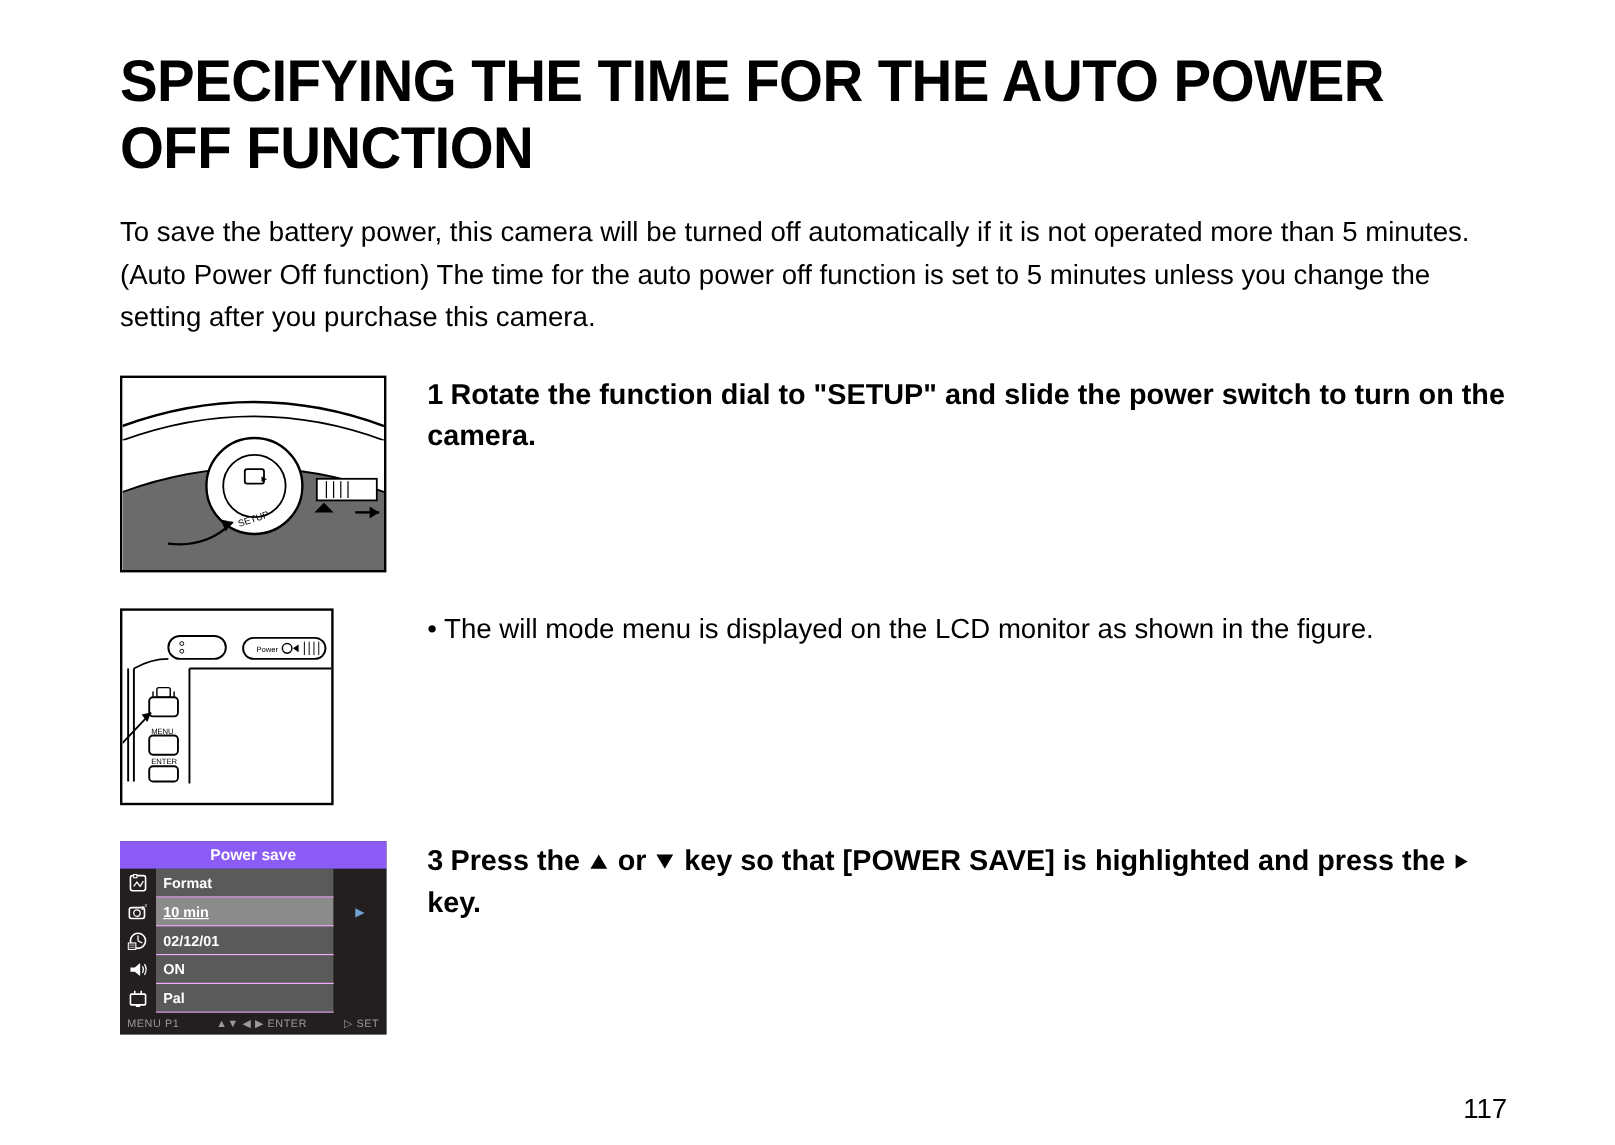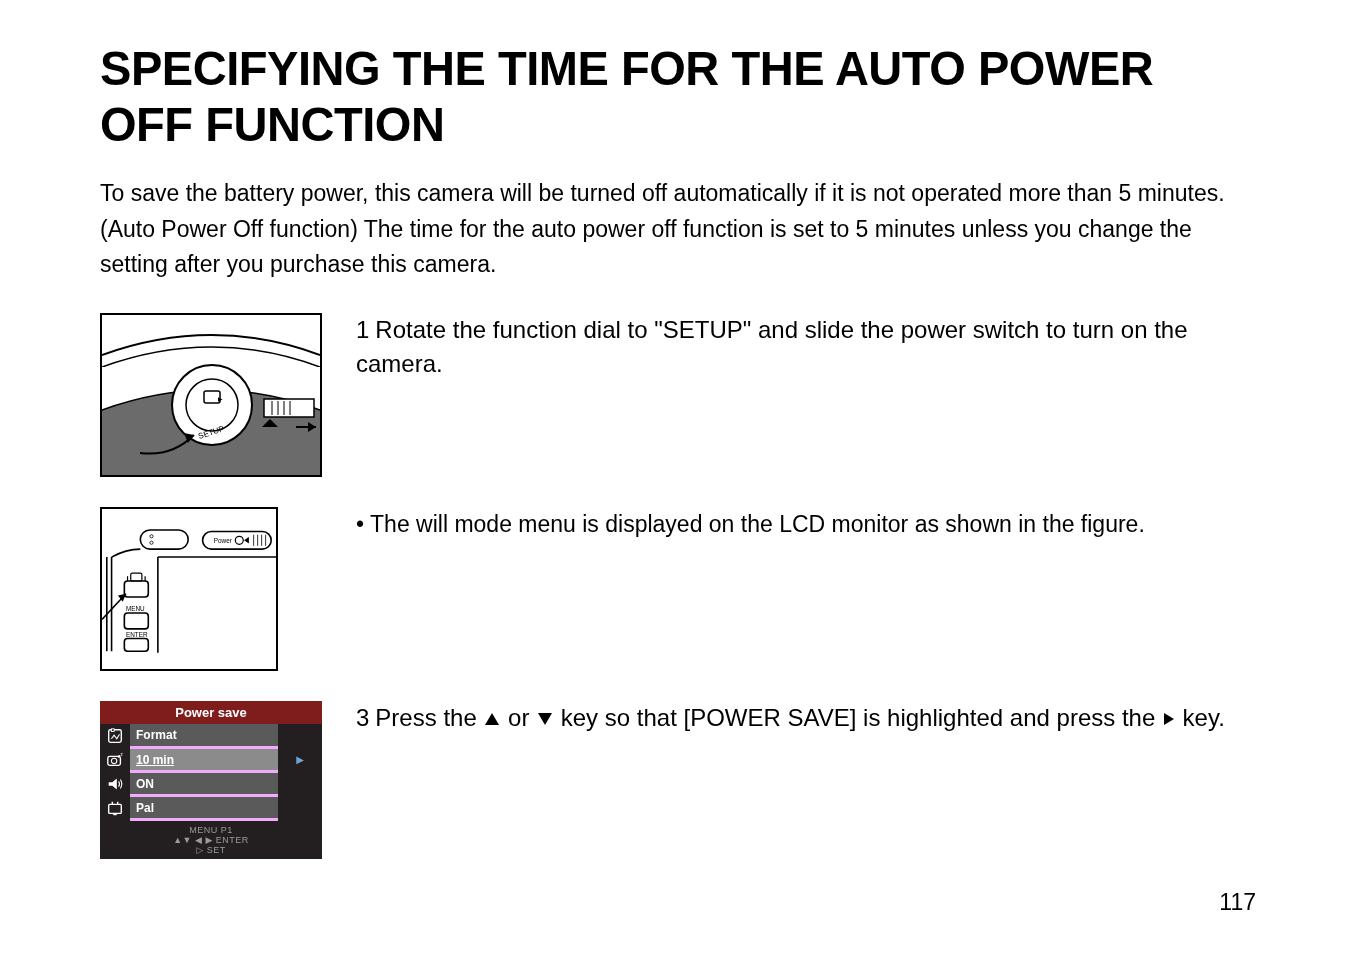--- a/index.html
+++ b/index.html
@@ -4,46 +4,46 @@
 <style>
   * { margin: 0; padding: 0; box-sizing: border-box; }
   html, body { width: 1346px; height: 954px; background: #fff; font-family: Arial, Helvetica, sans-serif; color: #000; }
   .page { padding: 40px 90px 40px 100px; position: relative; height: 100%; }
   h1 { font-family: "Arial Narrow", Arial, sans-serif; font-weight: 900; font-stretch: condensed; font-size: 49px; letter-spacing: -0.5px; margin-bottom: 24px; transform: scaleX(0.96); transform-origin: left center; }
   .intro { font-size: 23px; line-height: 1.55; margin-bottom: 30px; }
   .steps { display: flex; flex-direction: column; gap: 30px; }
   .step { display: flex; gap: 34px; align-items: flex-start; }
   .illus { width: 222px; flex: 0 0 222px; }
   .txt { flex: 1; }
-  .step-head { font-family: Arial, sans-serif; font-weight: 400; font-size: 24px; line-height: 1.4; margin-bottom: 6px; }
+  .step-head { font-family: Arial, sans-serif; font-weight: 700; font-size: 24px; line-height: 1.4; margin-bottom: 6px; }
   .step-head .num { font-size: 24px; margin-right: 6px; }
   .bullet { font-size: 23px; line-height: 1.55; }
   .bullet .dot { margin: 0 6px 0 0; }
-  .pagenum { position: absolute; bottom: 38px; right: 90px; font-size: 23px; }
+  .pagenum { position: absolute; bottom: 16px; right: 90px; font-size: 23px; }
 
   
   .ill1 { border: 2px solid #000; width: 222px; height: 164px; position: relative; overflow: hidden; }
   .ill1 svg { width: 100%; height: 100%; }
 
   
   .ill2 { border: 2px solid #000; width: 178px; height: 164px; position: relative; overflow: hidden; }
   .ill2 svg { width: 100%; height: 100%; }
 
   
   .ill3 { width: 222px; }
   .menu { width: 222px; background: #231f20; color: #fff; font-family: Arial, sans-serif; font-size: 12px; }
-  .menu .title { background: #7f1d1d; color: #fff; text-align: center; font-weight: bold; padding: 4px 0; font-size: 13px; }
+  .menu .title { background: #8b5cf6; color: #fff; text-align: center; font-weight: bold; padding: 4px 0; font-size: 13px; }
   .menu table { width: 100%; border-collapse: collapse; }
   .menu td { padding: 0; vertical-align: middle; }
   .menu .iconcell { width: 30px; height: 24px; text-align: center; background: #231f20; }
-  .menu .labelcell { background: #5a5a5a; color: #fff; font-weight: bold; padding-left: 6px; height: 24px; border-bottom: 3px solid #f0abfc; font-size: 12px; margin-top: 17px; }
+  .menu .labelcell { background: #5a5a5a; color: #fff; font-weight: bold; padding-left: 6px; height: 24px; border-bottom: 1px solid #f0abfc; font-size: 12px; margin-top: 17px; }
   .menu .valcell { width: 44px; background: #231f20; text-align: center; }
   .menu .row-hl .labelcell { background: #8b8b8b; color: #fff; text-decoration: underline; }
   .menu .row-hl .valcell { color: #7fa8d6; }
-  .menu .footer { background: #231f20; color: #9a9a9a; font-size: 9px; padding: 4px 6px; display: flex; justify-content: space-between; align-items: center; letter-spacing: 0.5px; flex-direction: column; }
+  .menu .footer { background: #231f20; color: #9a9a9a; font-size: 9px; padding: 4px 6px; display: flex; justify-content: space-between; align-items: center; letter-spacing: 0.5px; }
   .menu .footer span { white-space: nowrap; }
   .menu svg.ic { width: 18px; height: 18px; vertical-align: middle; }
 
   
   .inline-ic { display: inline-block; vertical-align: -3px; }
   .tri { display: inline-block; vertical-align: -1px; }
 </style>
 </head>
 <body>
 
@@ -161,20 +161,32 @@
                       <rect x="2" y="6" width="14" height="10" rx="2" fill="none" stroke="#fff" stroke-width="1.5"></rect>
                       <circle cx="9" cy="11" r="3" fill="none" stroke="#fff" stroke-width="1.2"></circle>
                       <text x="13" y="8" font-size="6" fill="#fff">z</text>
                       <text x="16" y="5" font-size="5" fill="#fff">z</text>
                     </svg></td>
               <td class="labelcell">10 min</td>
               <td class="valcell" style="color:#6fa3d6;font-size:10px;">▶</td>
             </tr>
             <tr>
               <td class="iconcell"><svg class="ic" viewBox="0 0 20 20">
+                      <circle cx="10" cy="10" r="7" fill="none" stroke="#fff" stroke-width="1.5"></circle>
+                      <line x1="10" y1="10" x2="10" y2="5" stroke="#fff" stroke-width="1.2"></line>
+                      <line x1="10" y1="10" x2="14" y2="12" stroke="#fff" stroke-width="1.2"></line>
+                      <rect x="1" y="12" width="7" height="6" fill="#231f20" stroke="#fff" stroke-width="1"></rect>
+                      <line x1="2" y1="14" x2="7" y2="14" stroke="#fff" stroke-width="0.6"></line>
+                      <line x1="2" y1="16" x2="7" y2="16" stroke="#fff" stroke-width="0.6"></line>
+                    </svg></td>
+              <td class="labelcell">02/12/01</td>
+              <td class="valcell"></td>
+            </tr>
+            <tr>
+              <td class="iconcell"><svg class="ic" viewBox="0 0 20 20">
                       <polygon points="3,8 7,8 12,4 12,16 7,12 3,12" fill="#fff"></polygon>
                       <path d="M14 7 Q16 10 14 13" fill="none" stroke="#fff" stroke-width="1.2"></path>
                       <path d="M16 5 Q19 10 16 15" fill="none" stroke="#fff" stroke-width="1.2"></path>
                     </svg></td>
               <td class="labelcell">ON</td>
               <td class="valcell"></td>
             </tr>
             <tr>
               <td class="iconcell"><svg class="ic" viewBox="0 0 20 20">
                       <rect x="3" y="6" width="14" height="10" rx="1" fill="none" stroke="#fff" stroke-width="1.5"></rect>

